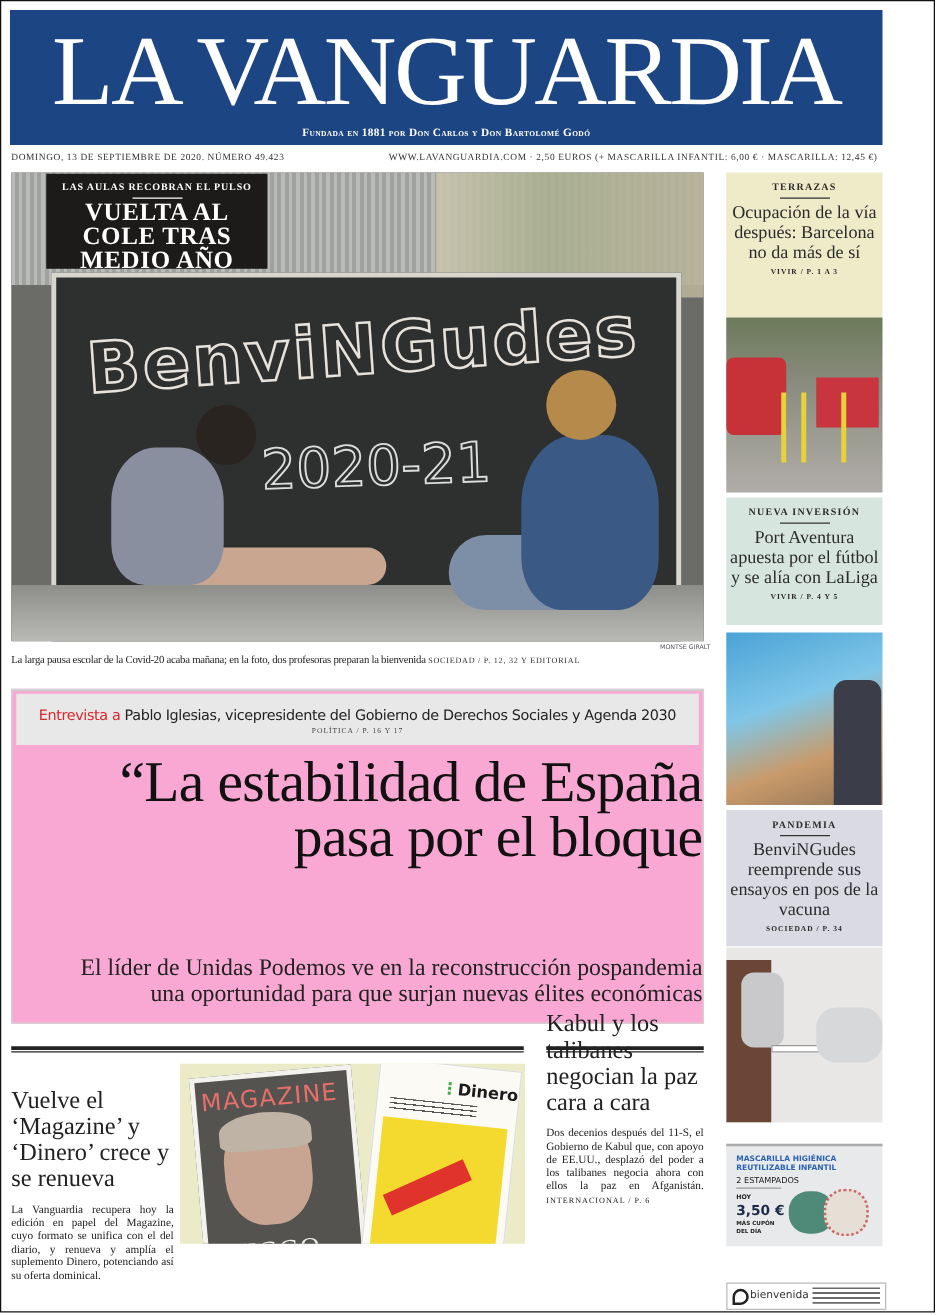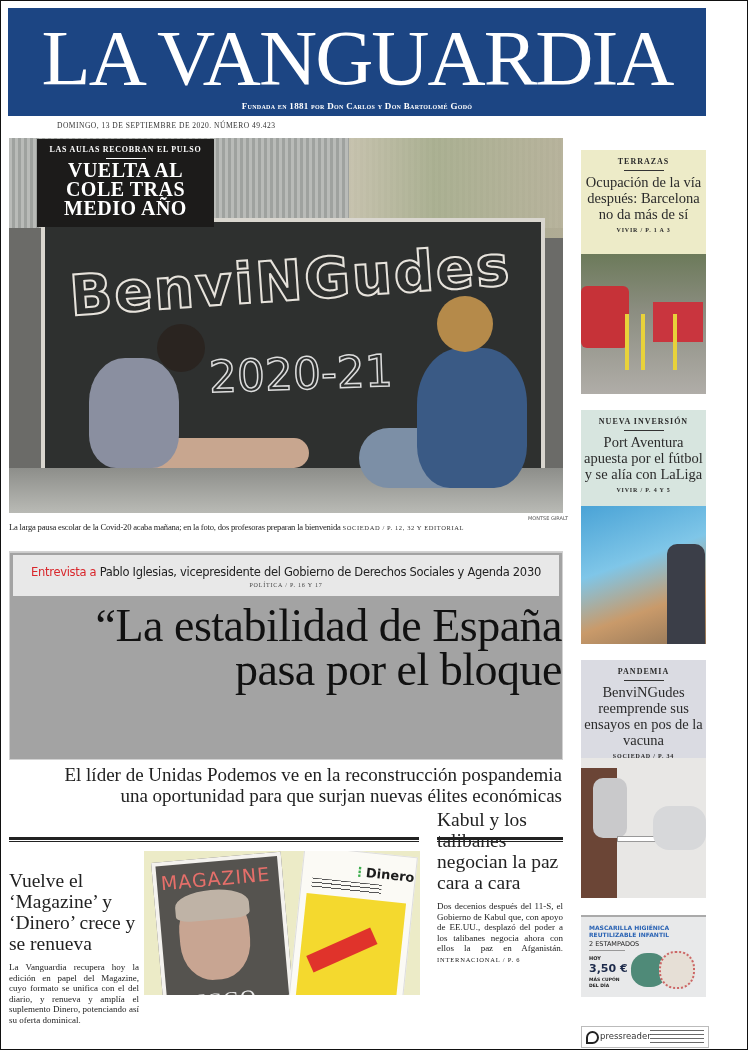--- a/index.html
+++ b/index.html
@@ -1,45 +1,45 @@
 <!DOCTYPE html>
 <html><head>
 <meta charset="utf-8">
 <style>
   html, body { margin:0; padding:0; }
   body { width:750px; height:1052px; background:#ffffff; position:relative; overflow:hidden; font-family:"DejaVu Serif", serif; color:#222; }
   .page { position:absolute; left:0; top:0; width:748px; height:1050px; border:1px solid #111; box-sizing:border-box; background:#fff; }
   .masthead { position:absolute; left:7px; top:7px; width:698px; height:108px; background:#1c4583; text-align:center; }
   .masthead .logo { font-family:"Liberation Serif", serif; color:#fff; font-size:79px; letter-spacing:-2px; line-height:1; padding-top:10px; transform:scaleX(1.02); }
   .masthead .tag { font-family:"Liberation Serif", serif; color:#fff; font-size:9px; font-weight:bold; font-variant:small-caps; margin-top:4px; letter-spacing:0.3px; }
-  .dateline { position:absolute; top:120px; font-family:"Liberation Serif", serif; font-size:7.5px; letter-spacing:0.5px; color:#333; text-transform:uppercase;margin-left:48px; }
+  .dateline { position:absolute; top:120px; font-family:"Liberation Serif", serif; font-size:7.5px; letter-spacing:0.5px; color:#333; text-transform:uppercase; }
   .dateline.left { left:8px; }
   .dateline.right { right:45px; }
   .hero { position:absolute; left:8px; top:137px; width:554px; height:375px; background:#6b6b68; overflow:hidden; }
   .hero .facade { position:absolute; left:0; top:0; width:554px; height:90px; background:repeating-linear-gradient(90deg,#b9bbb8 0 3px,#9fa29f 3px 6px); }
   .hero .facade2 { position:absolute; left:340px; top:0; width:214px; height:100px; background:linear-gradient(90deg,#c9c4ae,#aab08f 40%,#b8b39a); opacity:.9; }
   .hero .board { position:absolute; left:32px; top:80px; width:496px; height:300px; background:#2e302f; border:4px solid #d9d6cf; }
   .hero .floor { position:absolute; left:0; top:330px; width:554px; height:45px; background:linear-gradient(#8d8e8a,#b9bab5); }
   .hero .chalk { position:absolute; left:60px; top:110px; font-family:"DejaVu Sans", sans-serif; font-size:56px; font-weight:bold; color:transparent; -webkit-text-stroke:2px #e7e3dc; letter-spacing:2px; transform:rotate(-4deg); }
   .hero .chalk2 { position:absolute; left:200px; top:210px; font-family:"DejaVu Sans", sans-serif; font-size:44px; color:transparent; -webkit-text-stroke:1.5px #ddd; transform:rotate(-2deg); }
   .person { position:absolute; border-radius:40% 40% 30% 30%; }
   .p1-body { left:80px; top:220px; width:90px; height:110px; background:#8a8fa0; }
   .p1-head { left:148px; top:186px; width:48px; height:48px; border-radius:50%; background:#2a2420; }
   .p1-legs { left:110px; top:300px; width:190px; height:30px; background:#c8a68f; border-radius:20px; }
   .p2-body { left:408px; top:210px; width:110px; height:140px; background:#3a5a85; }
   .p2-head { left:428px; top:158px; width:56px; height:56px; border-radius:50%; background:#b58a4a; }
   .p2-skirt { left:350px; top:290px; width:120px; height:60px; background:#7c8fa6; border-radius:30px; }
-  .kicker-box { position:absolute; left:36px; top:138px; width:177px; height:88px; background:#1c1b1a; color:#fff; text-align:center; }
+  .kicker-box { position:absolute; left:36px; top:138px; width:177px; height:76px; background:#1c1b1a; color:#fff; text-align:center; }
   .kicker-box .k { font-family:"Liberation Serif", serif; font-weight:bold; font-size:8px; letter-spacing:0.7px; margin-top:6px; }
   .kicker-box .rule { width:40px; height:1px; background:#fff; margin:4px auto 2px; }
   .kicker-box .h { font-family:"Liberation Serif", serif; font-weight:bold; font-size:20px; line-height:19px; letter-spacing:0.5px; }
   .credit { position:absolute; left:527px; top:514px; font-size:5px; color:#555; font-family:"DejaVu Sans", sans-serif; }
   .caption { position:absolute; left:8px; top:521px; width:560px; font-family:"Liberation Serif", serif; font-size:8.6px; letter-spacing:-0.2px; color:#222; white-space:nowrap; }
   .caption .sec { font-size:6.5px; letter-spacing:0.6px; text-transform:uppercase; color:#333; }
-  .interview { position:absolute; left:8px; top:550px; width:554px; height:209px; border:1px solid #d2d2d2; box-sizing:border-box; background:#a3a3a3; box-shadow:inset 0 1px 0 #ccc; }
+  .interview { position:absolute; left:8px; top:550px; width:554px; height:268px; border:1px solid #d2d2d2; box-sizing:border-box; background:#f9a8d4; box-shadow:inset 0 1px 0 #ccc; }
   .interview .bar { position:absolute; left:3px; top:3px; width:546px; height:41px; background:#e8e8e8; text-align:center; }
   .interview .bar .line { font-family:"DejaVu Sans", sans-serif; font-size:11.5px; margin-top:10px; color:#222; letter-spacing:-0.3px; }
   .interview .bar .red { color:#d9262b; }
   .interview .bar .sec { font-family:"Liberation Serif", serif; font-size:6px; letter-spacing:0.8px; margin-top:3px; color:#444; }
   .interview .quote { position:absolute; left:0; top:52px; width:552px; text-align:right; font-family:"Liberation Serif", serif; font-size:46px; line-height:44px; color:#111; letter-spacing:-0.5px; }
   .interview .sub { position:absolute; left:0; top:212px; width:552px; text-align:right; font-family:"Liberation Serif", serif; font-size:19px; line-height:21px; color:#222; }
   .thick-rule { position:absolute; height:3px; background:#222; }
   .thin-rule { position:absolute; height:1px; background:#222; }
   .story-left { position:absolute; left:8px; top:846px; width:130px;margin-top:23px; }
   .story-left h2, .story-right h2 { font-family:"Liberation Serif", serif; font-weight:normal; font-size:19.5px; line-height:21px; margin:0; color:#222; }
@@ -51,21 +51,21 @@
   .mag1 .t { position:absolute; left:4px; top:6px; font-family:"DejaVu Sans", sans-serif; font-size:19px; color:#e66f6a; letter-spacing:1px; }
   .mag1 .face { position:absolute; left:18px; top:34px; width:70px; height:84px; background:#c8a592; border-radius:40% 40% 45% 45%; }
   .mag1 .hair { position:absolute; left:16px; top:28px; width:74px; height:30px; background:#bfb3a6; border-radius:50% 50% 20% 20%; }
   .mag1 .name { position:absolute; left:14px; top:126px; font-family:"Liberation Serif", serif; font-size:22px; color:#eee; letter-spacing:1px; }
   .mag2 { position:absolute; left:152px; top:0px; width:112px; height:156px; background:#fbfaf5; transform:rotate(6deg); overflow:hidden; border:1px solid #ddd; }
   .mag2 .yellow { position:absolute; left:6px; top:46px; width:100px; height:110px; background:#f4d92e; }
   .mag2 .t { position:absolute; left:50px; top:12px; font-family:"DejaVu Sans", sans-serif; font-weight:bold; font-size:13px; color:#1c1c1c; }
   .mag2 .dot { color:#3cad4c; }
   .mag2 .bolt { position:absolute; left:12px; top:90px; width:70px; height:18px; background:#e0332b; transform:rotate(-30deg); }
   .mag2 .lines { position:absolute; left:10px; top:30px; width:70px; height:10px; background:repeating-linear-gradient(#555 0 1px,transparent 1px 4px); }
-  .sidebar-card { position:absolute; left:580px; width:125px; text-align:center; font-family:"Liberation Serif", serif; color:#2b2b2b;margin-top:12px; }
+  .sidebar-card { position:absolute; left:580px; width:125px; text-align:center; font-family:"Liberation Serif", serif; color:#2b2b2b; }
   .sidebar-card .k { font-weight:bold; font-size:8px; letter-spacing:1px; margin-top:7px; }
   .sidebar-card .rule { width:40px; height:1px; background:#333; margin:4px auto 3px; }
   .sidebar-card .h { font-size:14.5px; line-height:16px; }
   .sidebar-card .sec { font-size:6px; letter-spacing:0.8px; margin-top:5px; font-weight:bold; }
   .card-a { top:137px; height:116px; background:#edebc8; }
   .card-b { top:397px; height:102px; background:#d7e5df; }
   .card-c { top:647px; height:109px; background:#dadbe2; }
   .photo { position:absolute; left:580px; width:125px; overflow:hidden; }
   .photo-a { top:253px; height:140px; background:linear-gradient(#6c7a5a,#8b8d80 40%,#b0ada8); }
   .photo-a .car { position:absolute; left:0; top:32px; width:48px; height:62px; background:#c63238; border-radius:6px; }
@@ -96,20 +96,21 @@
 <body>
 
 <div class="page">
 
   <header class="masthead">
     <div class="logo">LA VANGUARDIA</div>
     <div class="tag">Fundada en 1881 por Don Carlos y Don Bartolomé Godó</div>
   </header>
 
   <div class="dateline left">Domingo, 13 de septiembre de 2020. Número 49.423</div>
+  <div class="dateline right">www.lavanguardia.com · 2,50 euros (+ Mascarilla infantil: 6,00 € · Mascarilla: 12,45 €)</div>
 
   <section class="hero">
     <div class="facade"></div>
     <div class="facade2"></div>
     <div class="board"></div>
     <div class="chalk">BenviNGudes</div>
     <div class="chalk2">2020-21</div>
     <div class="floor"></div>
     <div class="person p1-legs"></div>
     <div class="person p1-body"></div>
@@ -232,17 +233,17 @@
           <div>MÁS CUPÓN</div>
           <div>DEL DÍA</div>
         </div>
       <div class="mask1"></div>
       <div class="mask2"></div>
     </div>
   </aside>
 
   <div class="pressreader">
     <span class="logo-icon"></span>
-    <span class="name">pressreader</span>
+    <span class="name">bienvenida</span>
     <span class="fine"></span>
   </div>
 
 </div>
 
 </body></html>

